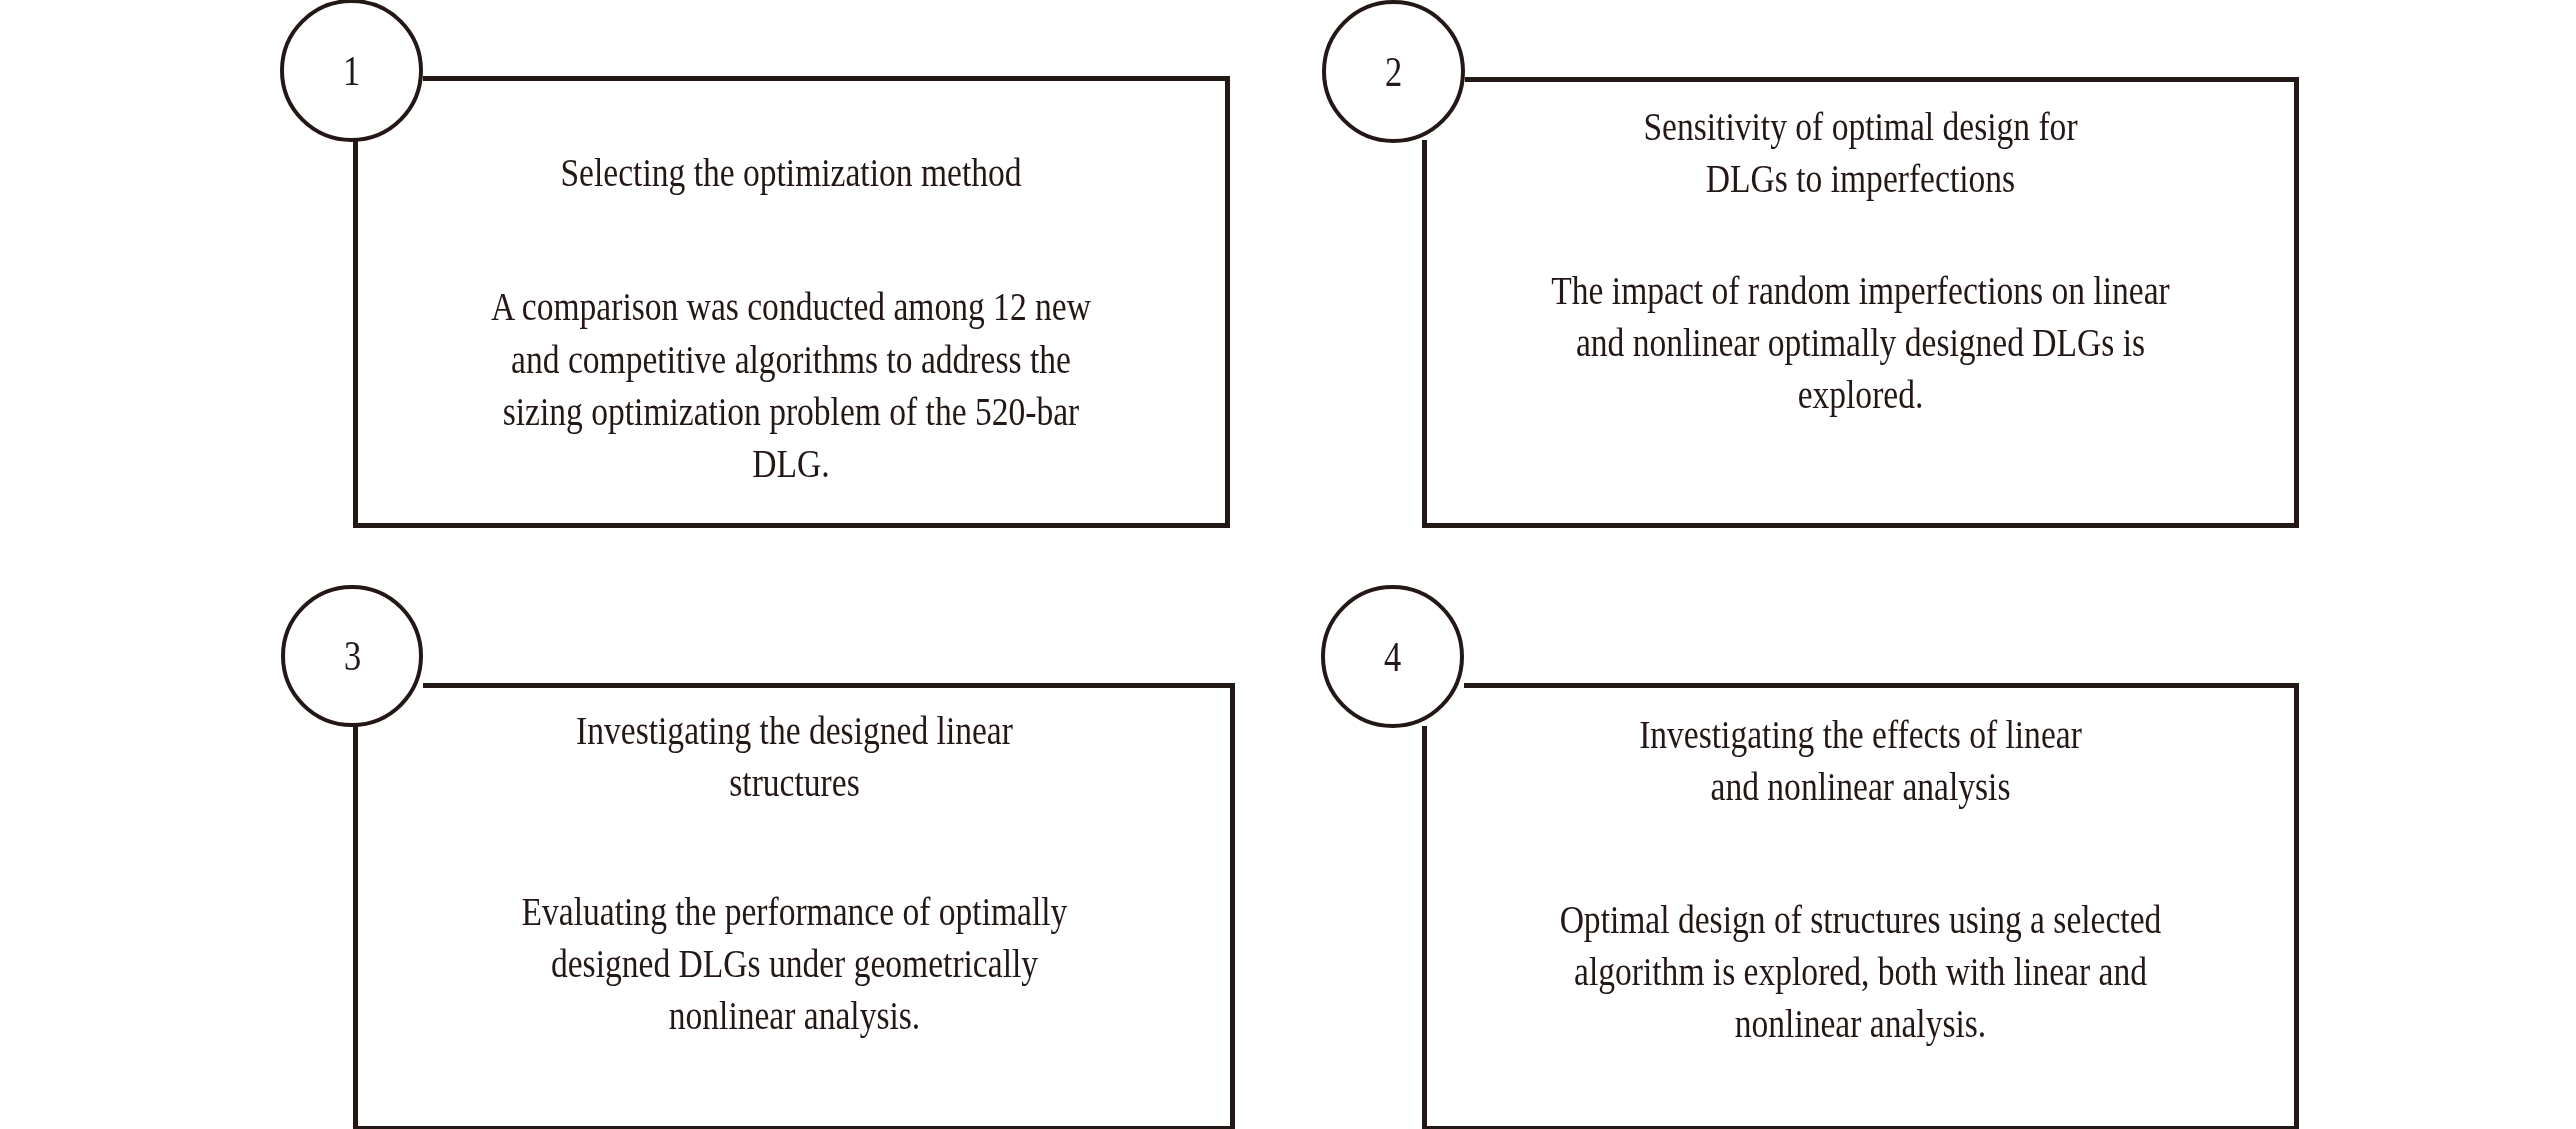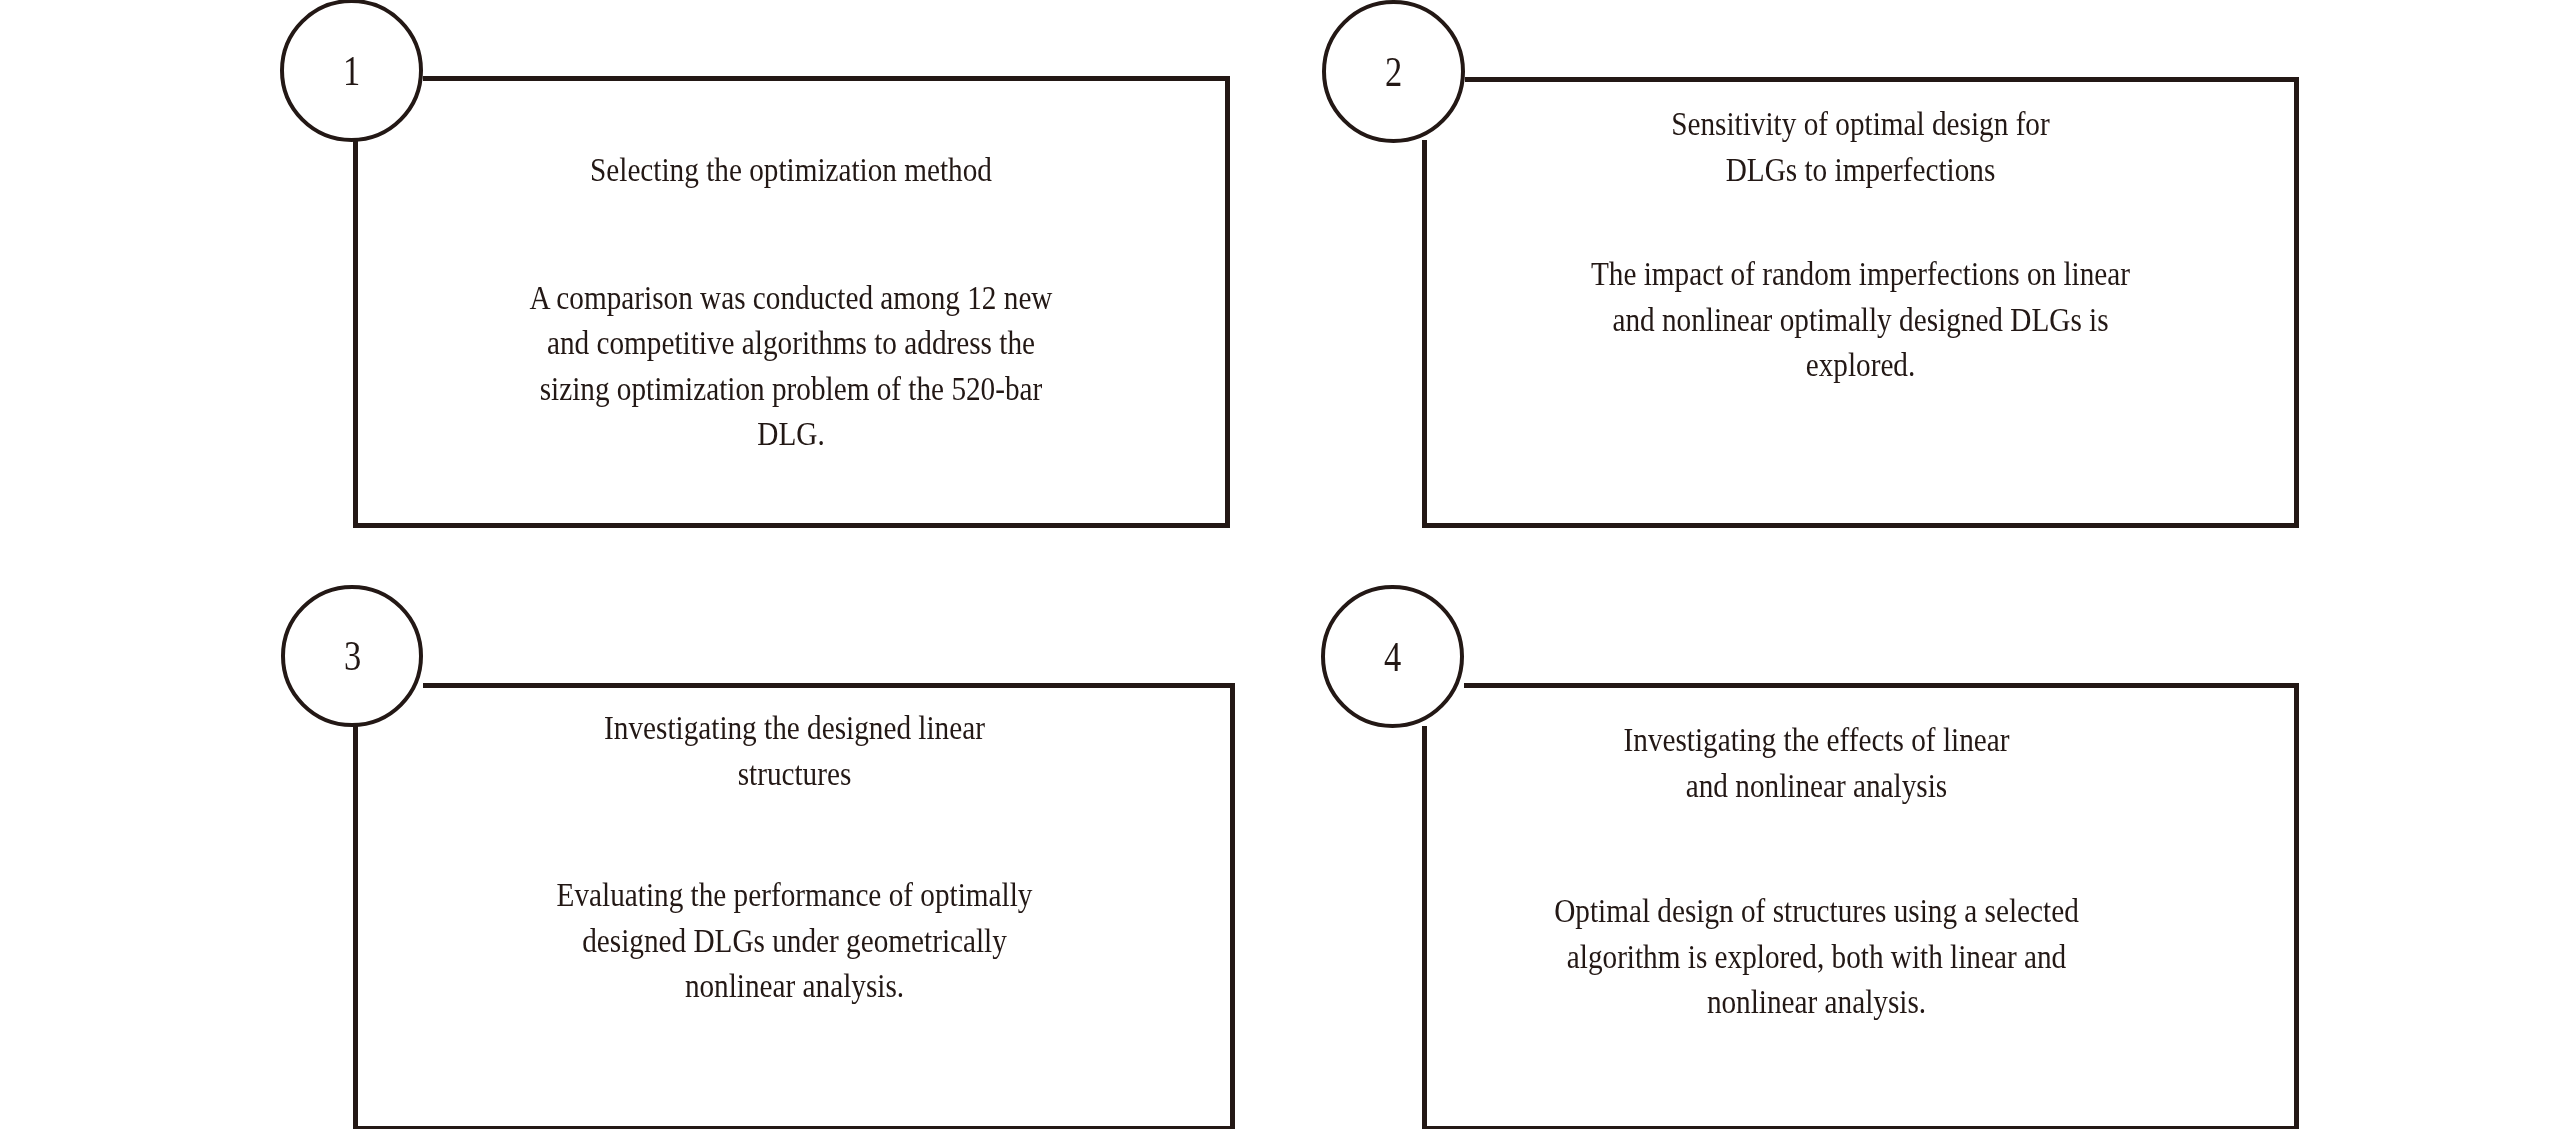--- a/index.html
+++ b/index.html
@@ -57,21 +57,21 @@
     -webkit-user-select: none;
     user-select: none;
   }
 
   
   .box-text {
     position: absolute;
     text-align: center;
     color: #231815;
     font-family: "Liberation Serif", "DejaVu Serif", serif;
-    font-size: 34px;
+    font-size: 39px;
     line-height: 1.34;
   }
   .box-text .heading {
     display: block;
     white-space: pre-line;
     transform: scaleX(0.86);
     transform-origin: center top;
   }
   .box-text .body {
     display: block;
@@ -156,21 +156,21 @@
 
     <div class="edge edge-top" style="left:1464px; top:683px; width:835px;"></div>
     <div class="edge edge-right" style="left:2294px; top:683px; height:448px;"></div>
     <div class="edge edge-bottom" style="left:1422px; top:1126px; width:876px;"></div>
     <div class="edge edge-left" style="left:1422px; top:726px; height:405px;"></div>
 
     <div class="num-circle" style="left:1321px; top:585px; width:143px; height:143px;">
       <span class="num">4</span>
     </div>
 
-    <div class="box-text" style="left:1404px; top:709px; width:825px;margin-top:8px;">
+    <div class="box-text" style="left:1448px; top:709px; width:825px;">
       <span class="heading">Investigating the effects of linear
 and nonlinear analysis</span>
       <div class="gap-4"></div>
       <span class="body">Optimal design of structures using a selected
 algorithm is explored, both with linear and
 nonlinear analysis.</span>
     </div>
   </div>
 
 </div>

